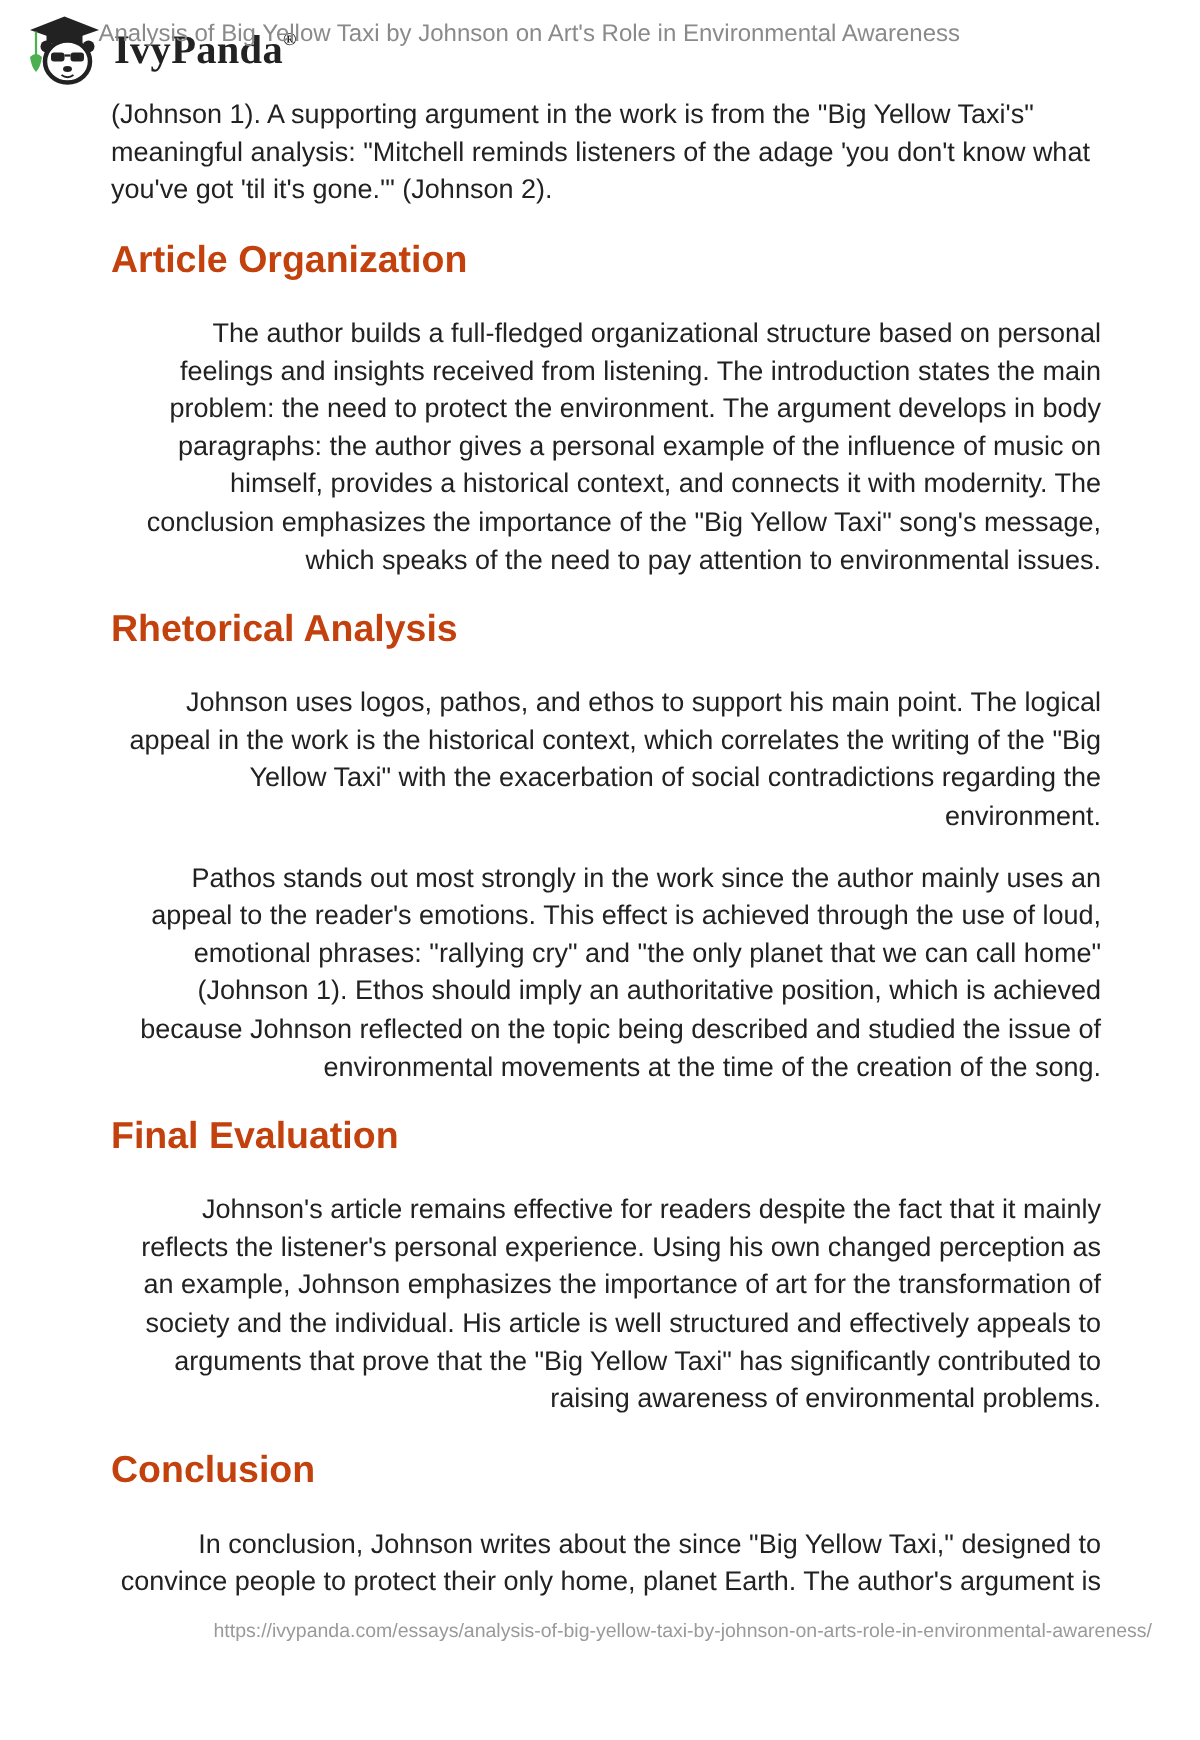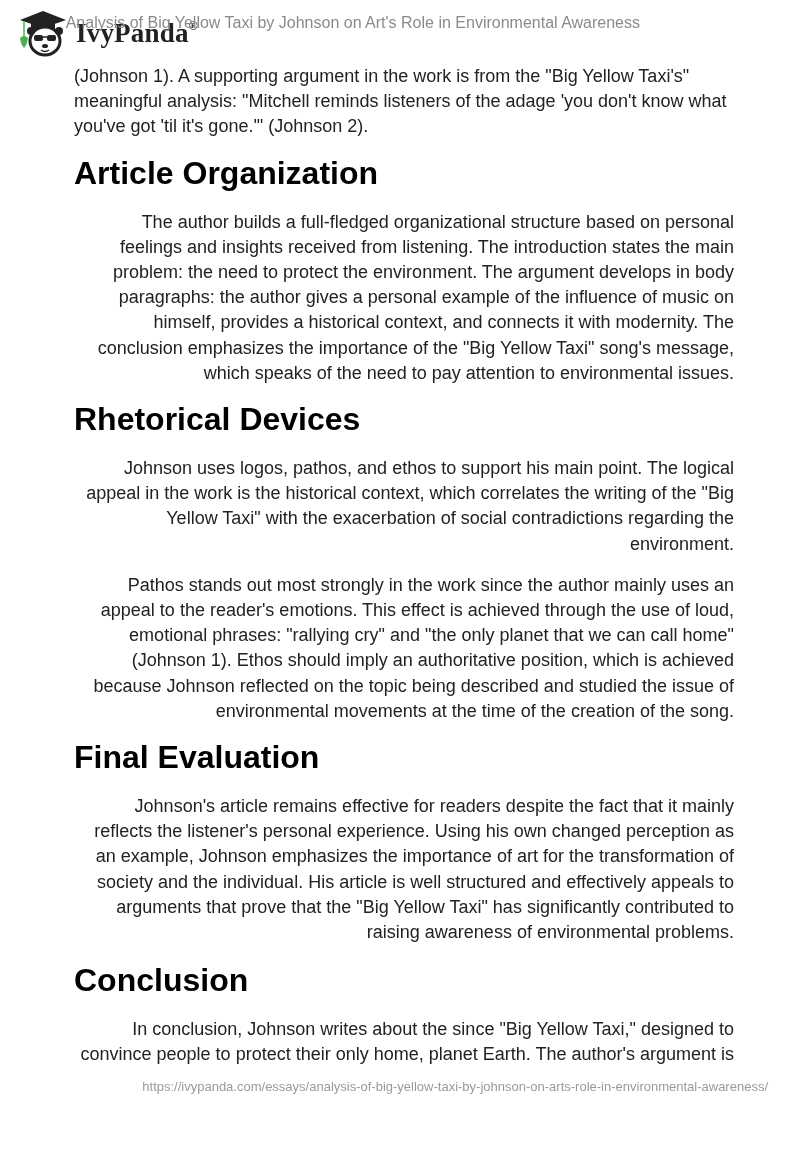--- a/index.html
+++ b/index.html
@@ -8,21 +8,21 @@
   .header { position: absolute; top: 0; left: 0; width: 672px; height: 60px; }
   .logo { position: absolute; left: 16px; top: 8px; display: flex; align-items: center; }
   .logo svg { width: 54px; height: 50px; }
   .logo-text { font-family: "Liberation Serif", serif; font-weight: bold; font-size: 27px;
                color: #222; margin-left: 6px; letter-spacing: 0.2px; }
   .logo-text sup { font-size: 12px; position: relative; top: -2px; }
   .doc-title { position: absolute; right: 32px; top: 14px; font-size: 16px; color: #8a8a8a; }
   .content { position: absolute; left: 74px; top: 64px; width: 660px; }
   p { margin: 0 0 16px 0; font-size: 18px; line-height: 25.2px; color: #222; }
   p.indent { text-indent: 29px; text-align: right; }
-  h2 { margin: 0; font-size: 32px; font-weight: bold; color: #000000; line-height: 34px; }
+  h2 { margin: 0; font-size: 25px; font-weight: bold; color: #c2410c; line-height: 34px; }
   .footer-url { position: absolute; right: 32px; top: 1079px; font-size: 13px; color: #9a9a9a; }
 </style>
 </head>
 <body>
 
 <div class="header">
   <div class="logo">
     <svg viewBox="0 0 54 50">
 
       <polygon points="4,12 27,3 50,12 27,20" fill="#222"></polygon>
@@ -46,21 +46,21 @@
   </div>
   <div class="doc-title">Analysis of Big Yellow Taxi by Johnson on Art's Role in Environmental Awareness</div>
 </div>
 
 <div class="content">
   <p>(Johnson 1). A supporting argument in the work is from the "Big Yellow Taxi's" meaningful analysis: "Mitchell reminds listeners of the adage 'you don't know what you've got 'til it's gone.'" (Johnson 2).</p>
 
   <h2 style="margin-top:14px;margin-bottom:20px;">Article Organization</h2>
   <p class="indent">The author builds a full-fledged organizational structure based on personal feelings and insights received from listening. The introduction states the main problem: the need to protect the environment. The argument develops in body paragraphs: the author gives a personal example of the influence of music on himself, provides a historical context, and connects it with modernity. The conclusion emphasizes the importance of the "Big Yellow Taxi" song's message, which speaks of the need to pay attention to environmental issues.</p>
 
-  <h2 style="margin-top:14px;margin-bottom:20px;">Rhetorical Devices</h2>
+  <h2 style="margin-top:14px;margin-bottom:20px;">Rhetorical Analysis</h2>
   <p class="indent">Johnson uses logos, pathos, and ethos to support his main point. The logical appeal in the work is the historical context, which correlates the writing of the "Big Yellow Taxi" with the exacerbation of social contradictions regarding the environment.</p>
   <p class="indent">Pathos stands out most strongly in the work since the author mainly uses an appeal to the reader's emotions. This effect is achieved through the use of loud, emotional phrases: "rallying cry" and "the only planet that we can call home" (Johnson 1). Ethos should imply an authoritative position, which is achieved because Johnson reflected on the topic being described and studied the issue of environmental movements at the time of the creation of the song.</p>
 
   <h2 style="margin-top:14px;margin-bottom:20px;">Final Evaluation</h2>
   <p class="indent">Johnson's article remains effective for readers despite the fact that it mainly reflects the listener's personal experience. Using his own changed perception as an example, Johnson emphasizes the importance of art for the transformation of society and the individual. His article is well structured and effectively appeals to arguments that prove that the "Big Yellow Taxi" has significantly contributed to raising awareness of environmental problems.</p>
 
   <h2 style="margin-top:18px;margin-bottom:20px;">Conclusion</h2>
   <p class="indent">In conclusion, Johnson writes about the since "Big Yellow Taxi," designed to convince people to protect their only home, planet Earth. The author's argument is</p>
 </div>
 

